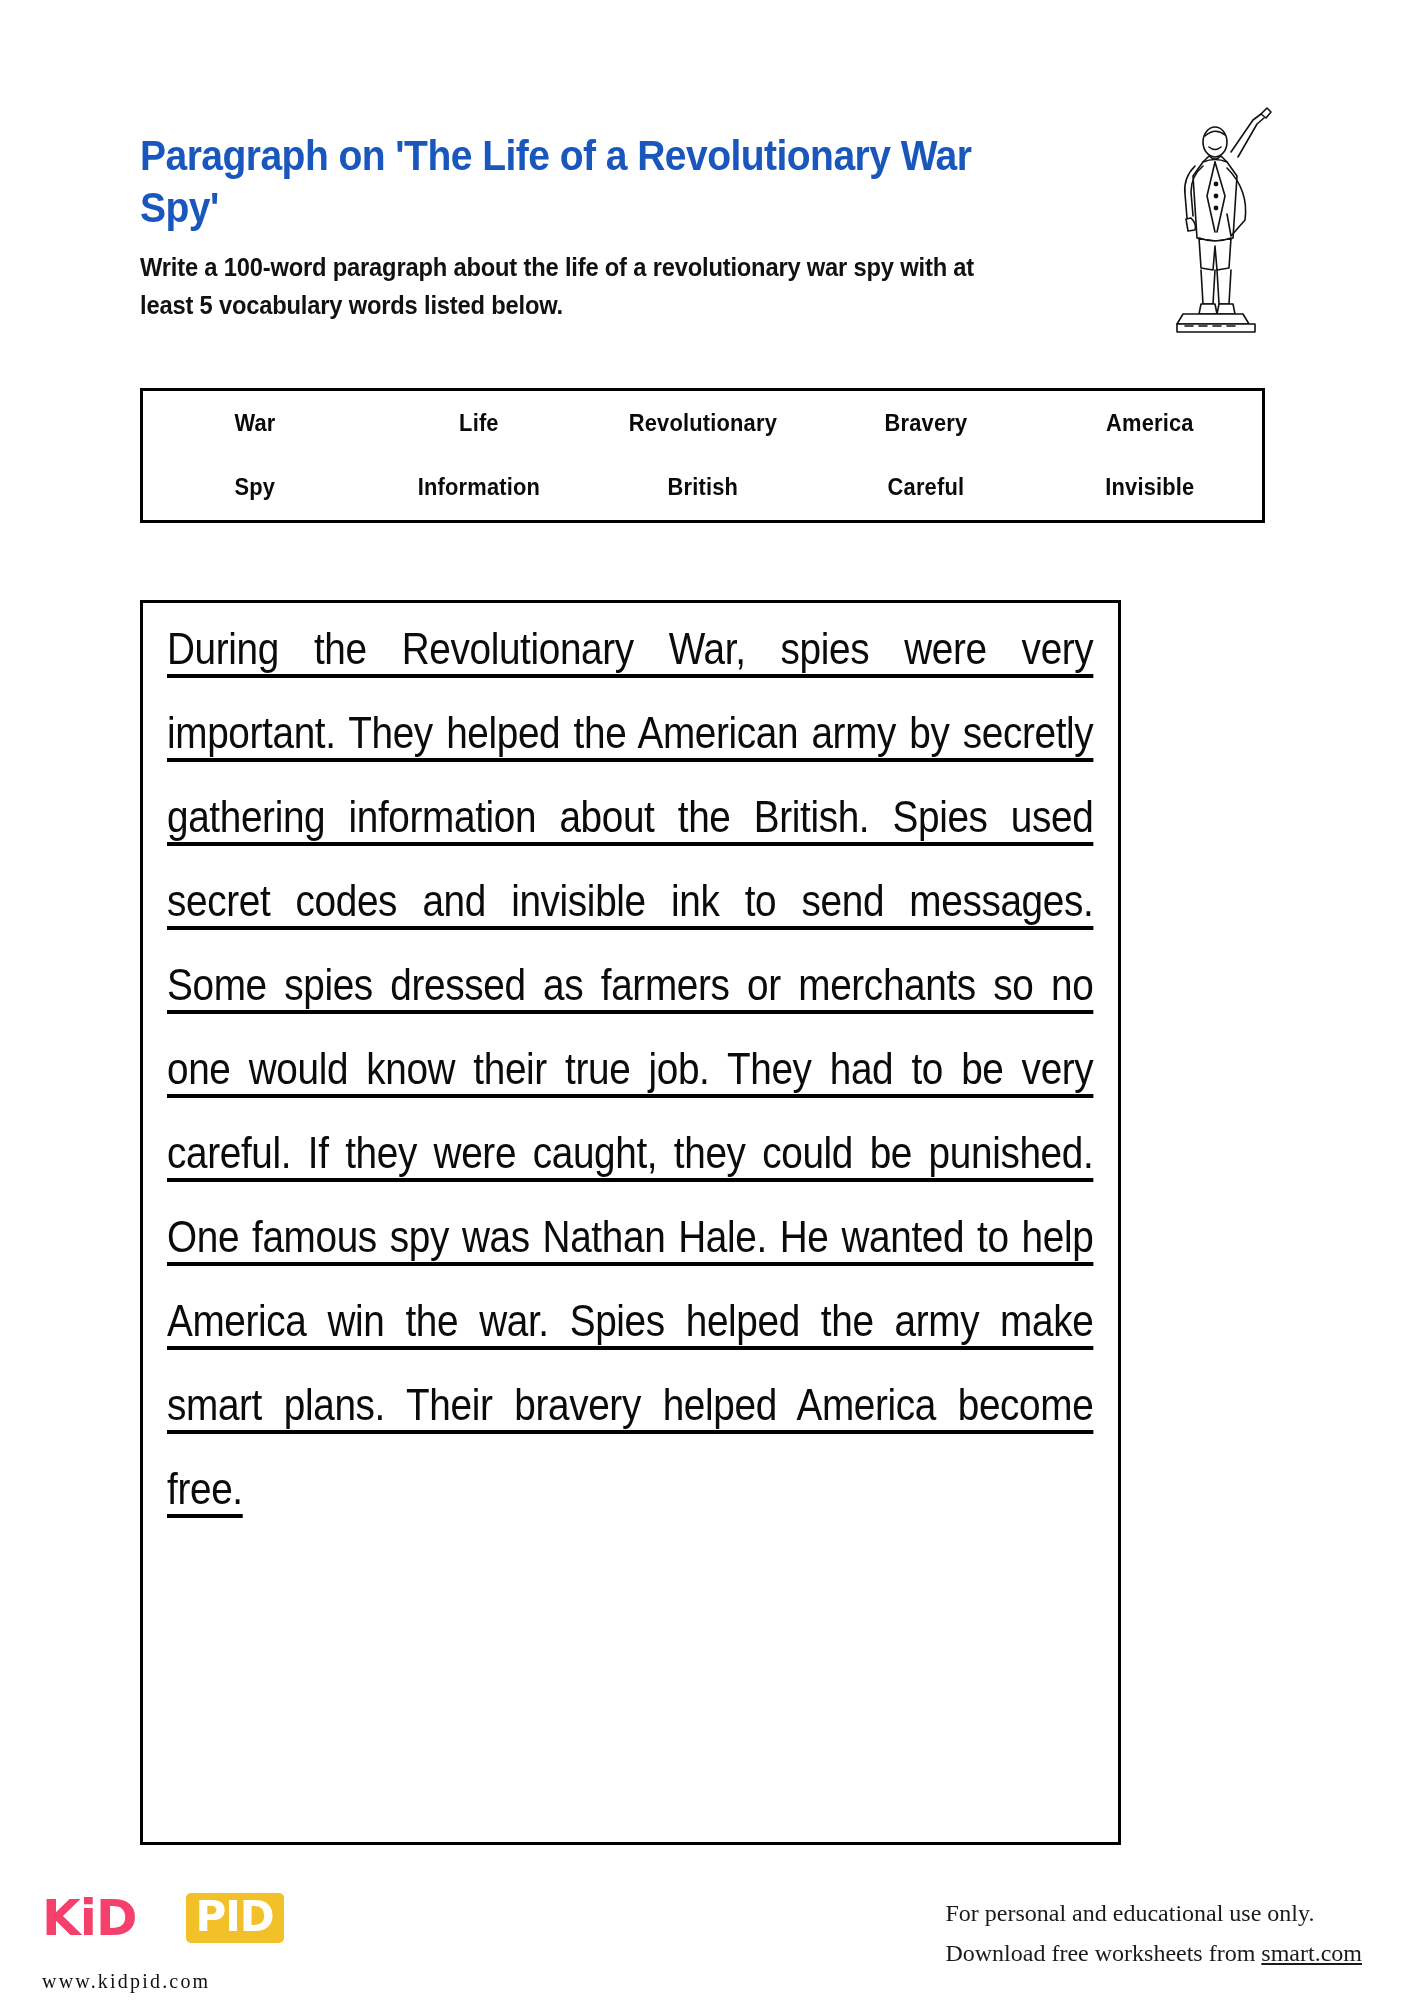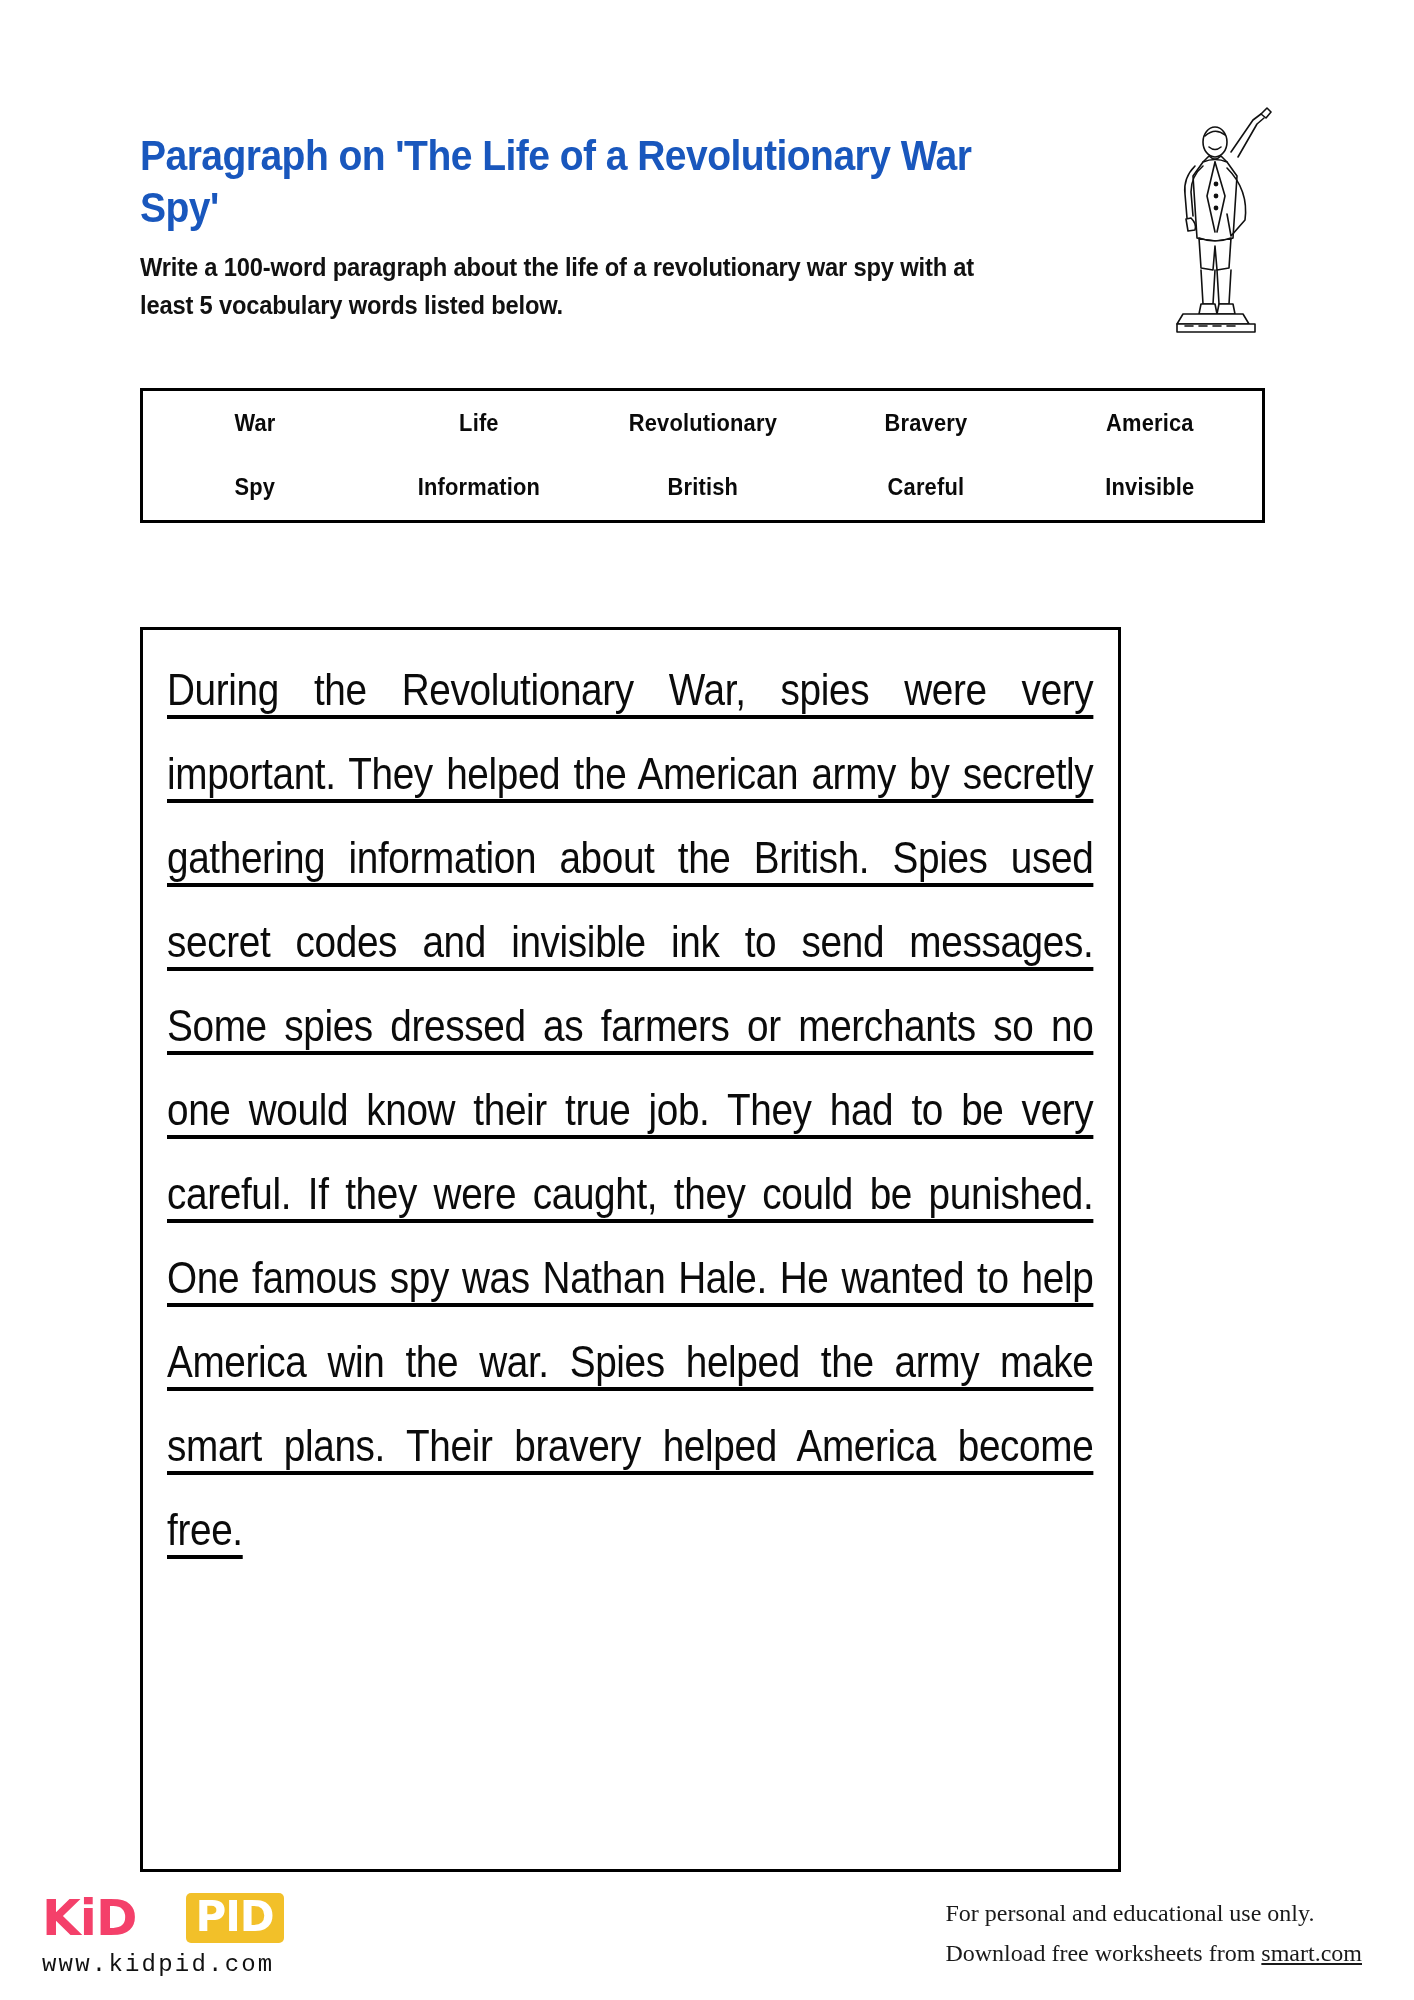--- a/index.html
+++ b/index.html
@@ -101,22 +101,21 @@
   }
 
   
   .answer-box {
     position: absolute;
     left: 140px;
     top: 600px;
     width: 981px;
     height: 1245px;
     border: 3px solid #000000;
-    padding: 18px 24px 10px 24px;
-    margin-top: 27px;
+    padding: 4px 24px 10px 24px;
   }
 
   .answer-text {
     font-family: "Liberation Sans", sans-serif;
     font-weight: 400;
     font-size: 45px;
     line-height: 84px;
     letter-spacing: -0.4px;
     color: #0b0b0b;
     text-align: justify;
@@ -179,23 +178,23 @@
   .brand-pid {
     font-family: "DejaVu Sans", sans-serif;
     font-weight: 700;
     font-size: 42px;
     line-height: 42px;
     color: #ffffff;
     letter-spacing: -1px;
   }
 
   .brand-url {
-    margin-top: 5px;
-    font-family: Liberation Mono, monospace;
-    font-size: 24px;
+    margin-top: 24px;
+    font-family: Liberation Serif, serif;
+    font-size: 20px;
     letter-spacing: 2.2px;
     color: #111111;
   }
 
   .footer-notes {
     position: absolute;
     right: 52px;
     top: 14px;
     text-align: left;
     font-family: "Liberation Serif", serif;

